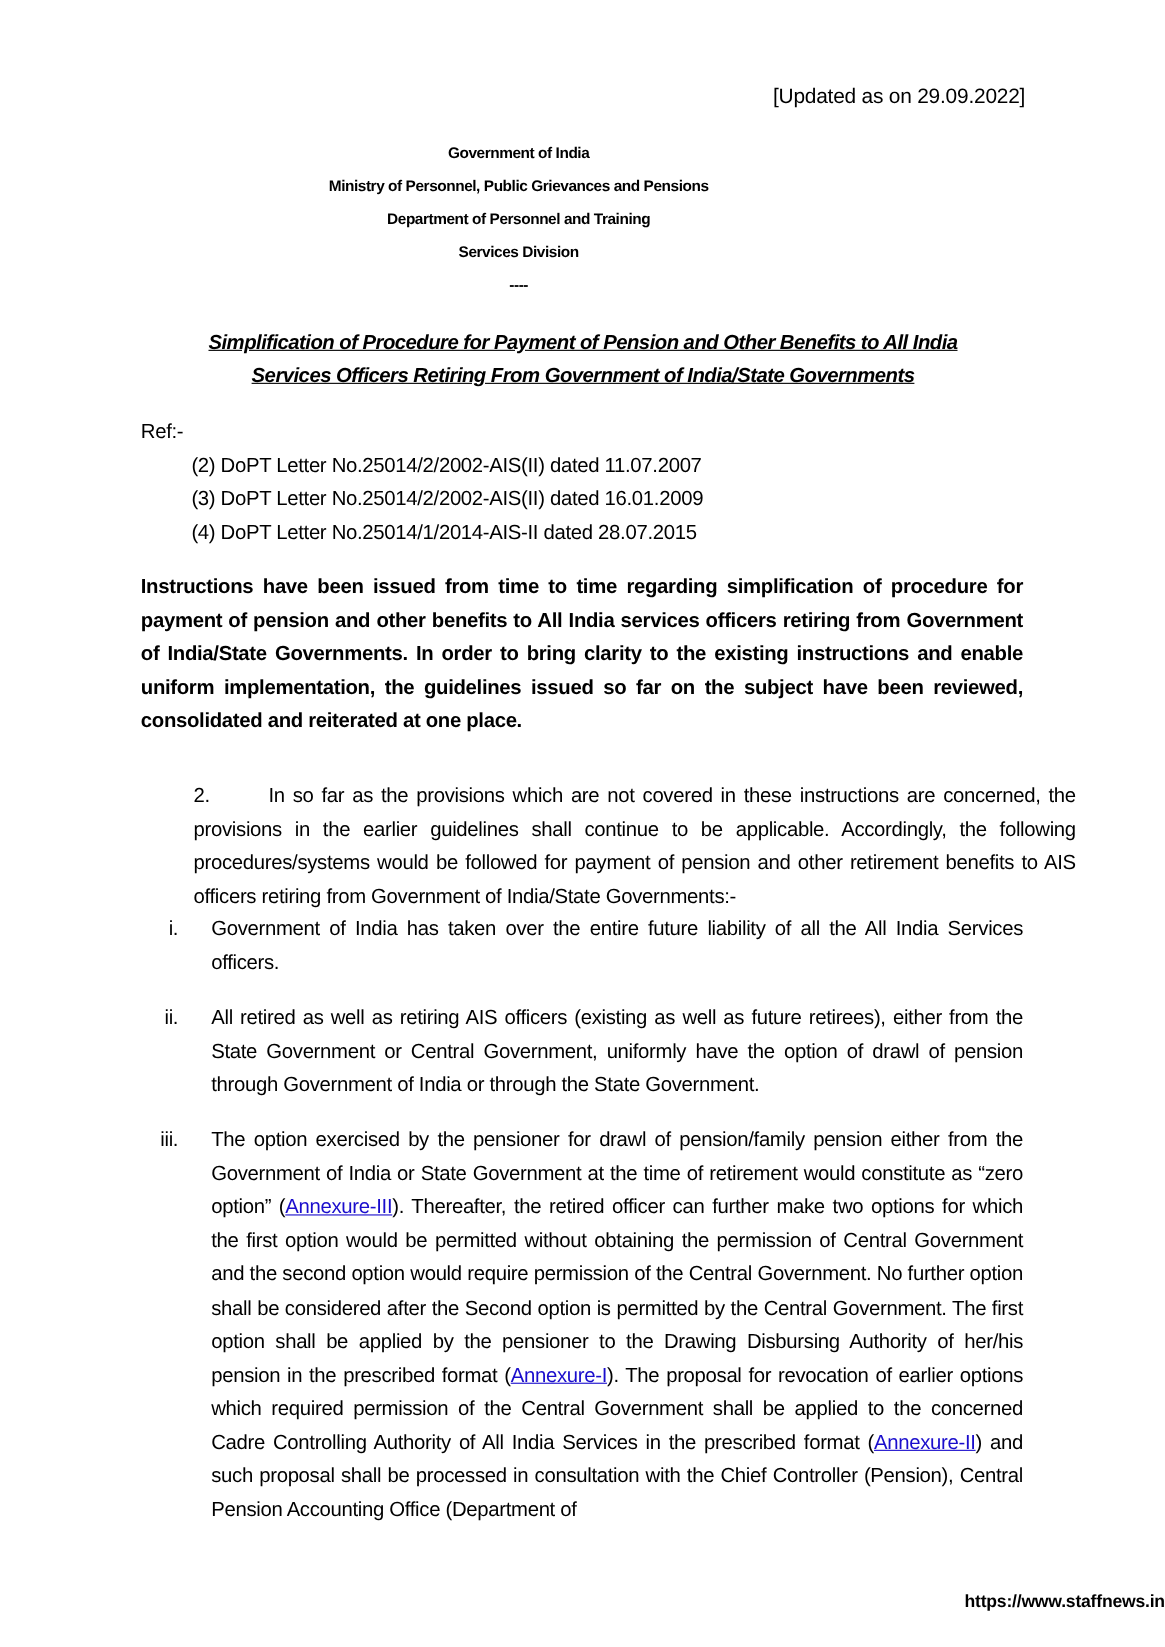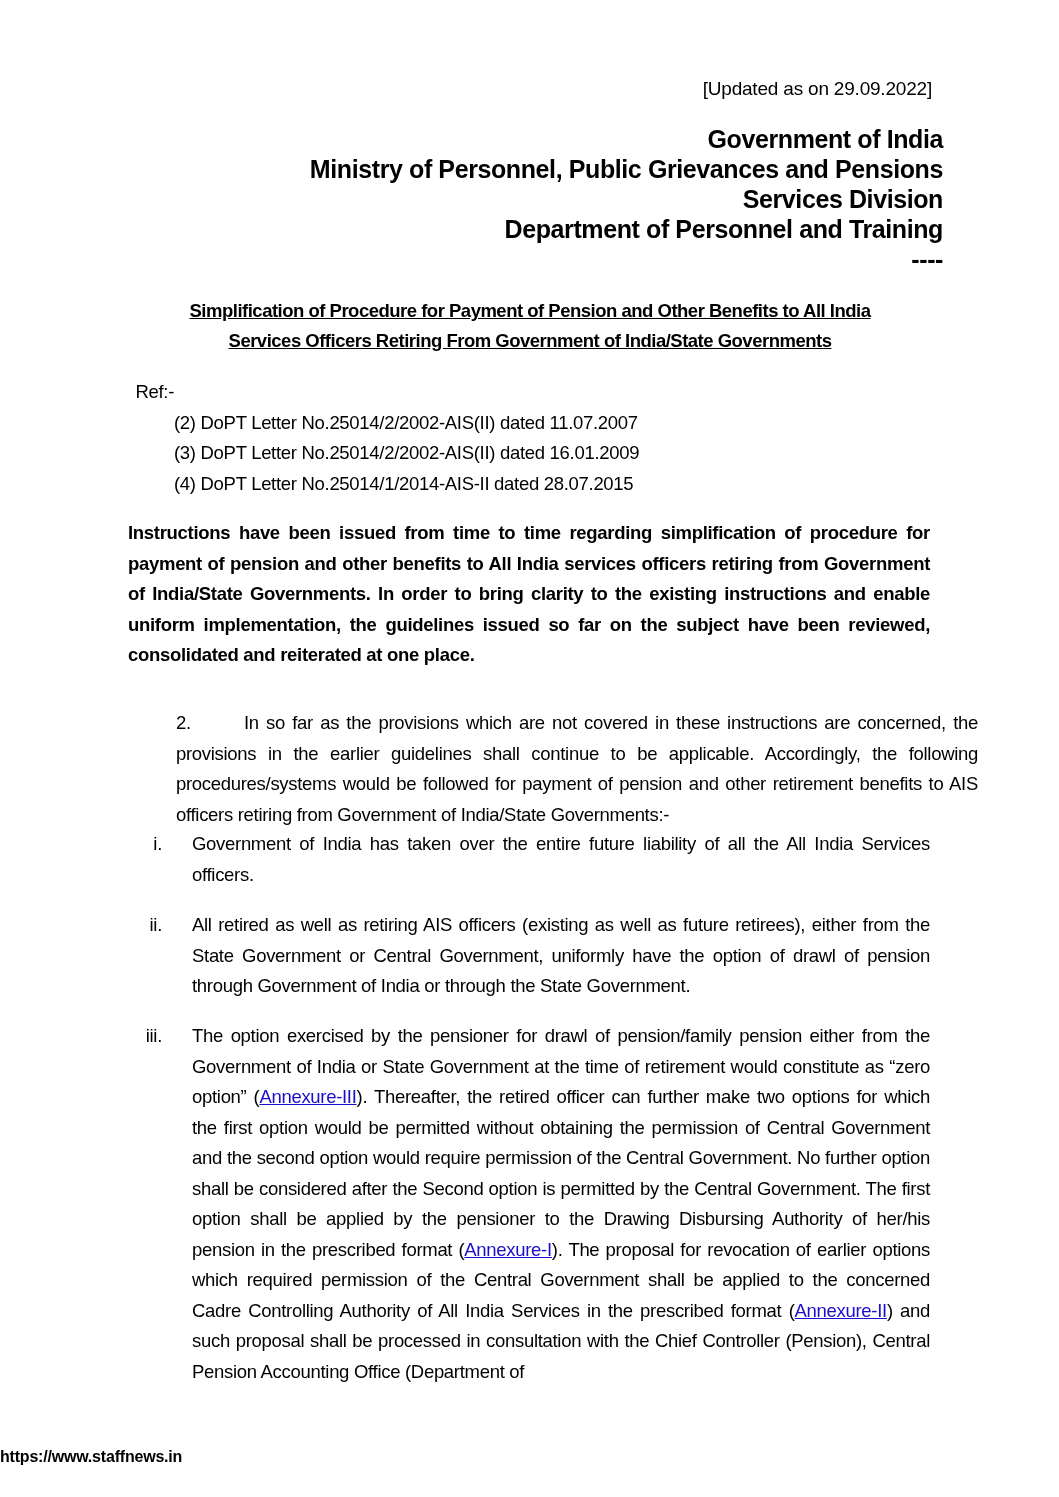--- a/index.html
+++ b/index.html
@@ -7,35 +7,35 @@
     width: 1059px; height: 1497px; position: relative; overflow: hidden;
     font-family: "Liberation Sans", sans-serif; color: #000;
   }
   .page { position: absolute; left: 0; top: 0; width: 1059px; height: 1497px; }
   .updated {
     position: absolute; top: 78px; right: 127px;
     font-size: 19px; letter-spacing: -0.2px;
   }
   .header {
     position: absolute; top: 124px; left: 0; width: 943px;
-    text-align: right; font-weight: bold; font-size: 25px; line-height: 30px;
+    text-align: center; font-weight: bold; font-size: 14px; line-height: 30px;
     letter-spacing: -0.4px;
   }
   .header div { height: 30px; }
   .title {
     position: absolute; top: 296px; left: 120px; width: 820px;
     text-align: center; font-weight: bold; font-size: 18.5px; line-height: 30px;
-    text-decoration: underline; letter-spacing: -0.5px;
+    text-decoration: underline; letter-spacing: -0.5px; font-style: italic;
   }
   .refs {
     position: absolute; top: 377px; left: 128px; width: 700px;
     font-size: 18.5px; line-height: 30.5px; letter-spacing: -0.3px;
   }
   .ref-row { display: flex; height: 30.5px; }
-  .ref-label { width: 46px; flex: none; text-align: right; }
+  .ref-label { width: 46px; flex: none; }
   .para {
     position: absolute; left: 128px; width: 802px;
     font-size: 18.5px; line-height: 30.5px; text-align: justify;
     letter-spacing: -0.3px;
   }
   .p1 { top: 518px; font-weight: bold; }
   .p2 { top: 708px; margin-left: 48px; }
   .p2 .num { display: inline-block; width: 68px; }
   .list-item {
     position: absolute; left: 128px; width: 802px;
@@ -47,36 +47,36 @@
   .list-item .body {
     position: absolute; left: 64px; width: 738px; text-align: justify;
   }
   .li1 { top: 829px; }
   .li2 { top: 910px; }
   .li3 { top: 1021px; }
   a.annex {
     color: #1a0dcc; font-weight: normal; text-decoration: underline;
   }
   .footer {
-    position: absolute; top: 1448px; left: 0; width: 1059px; text-align: left;
+    position: absolute; top: 1448px; left: 0; width: 1059px; text-align: right;
     font-size: 16px; font-weight: bold; letter-spacing: -0.2px;
   }
 </style>
 </head>
 <body>
 
 <div class="page">
 
   <div class="updated">[Updated as on 29.09.2022]</div>
 
   <div class="header">
     <div>Government of India</div>
     <div>Ministry of Personnel, Public Grievances and Pensions</div>
+    <div>Department of Personnel and Training</div>
     <div>Services Division</div>
-    <div>Department of Personnel and Training</div>
     <div>----</div>
   </div>
 
   <div class="title">
     <div>Simplification of Procedure for Payment of Pension and Other Benefits to All India</div>
     <div>Services Officers Retiring From Government of India/State Governments</div>
   </div>
 
   <div class="refs">
     <div class="ref-row">

